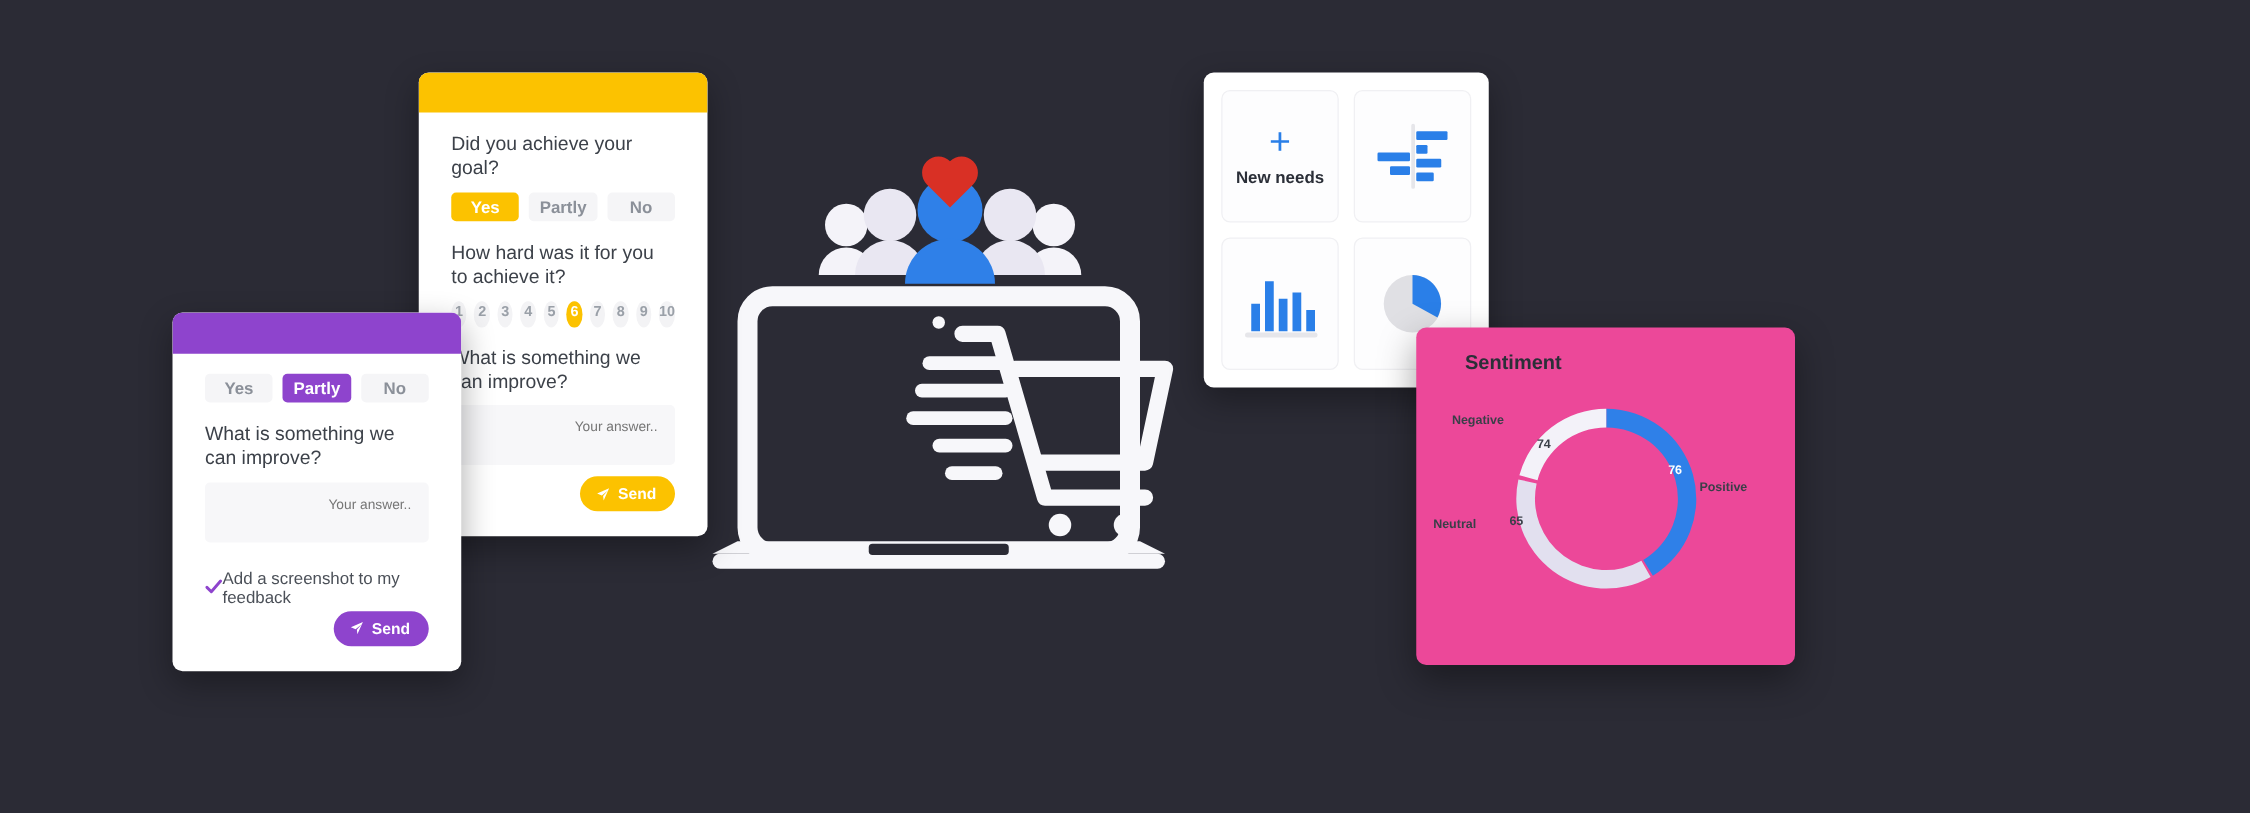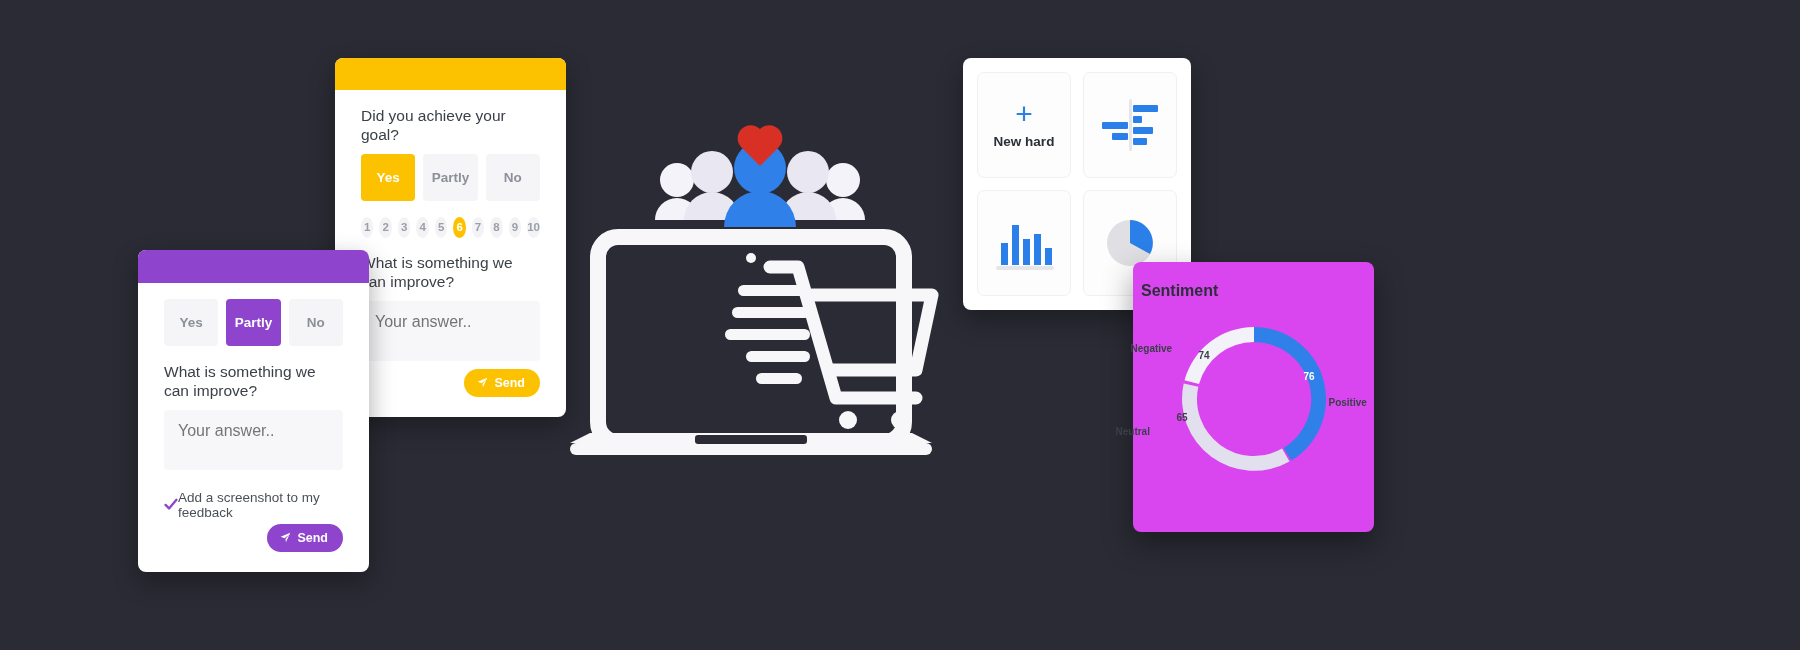--- a/index.html
+++ b/index.html
@@ -48,21 +48,21 @@
     margin-bottom: 16px;
   }
   .choice {
     border: none;
     border-radius: 4px;
     background: #f5f5f7;
     color: #8b9099;
     font-family: "Liberation Sans", sans-serif;
     font-size: 13.5px;
     font-weight: bold;
-    padding: 16px 0;
+    padding: 4px 0;
     text-align: center;
     cursor: pointer;
   }
   .choice.selected { color: #ffffff; }
   .yellow-card .choice { width: 75px; }
   .yellow-card .choice.selected { background: #fcc200; }
   .purple-card .choice { width: 78px; }
   .purple-card .choice.selected { background: #8e44cd; }
 
   .scale-row {
@@ -89,24 +89,25 @@
     color: #ffffff;
   }
   .answer-box {
     background: #f7f7f9;
     border: none;
     border-radius: 4px;
     width: 100%;
     box-sizing: border-box;
     color: #a16207;
     font-family: "Liberation Sans", sans-serif;
-    font-size: 16px;
+    font-size: 11px;
     padding: 12px 14px;
     resize: none;
     outline: none;
+    text-align: right;
   }
   .send-row {
     display: flex;
     justify-content: flex-end;
     margin-top: 4px;
   }
   .send-btn {
     border: none;
     border-radius: 14px;
     color: #ffffff;
@@ -166,44 +167,43 @@
   }
   .new-chart-label {
     color: #2b2f38;
     font-size: 13.5px;
     font-weight: bold;
   }
 
   
   .sentiment-card {
     position: absolute;
-    background: #d946ef;
+    background: #ec4899;
     border-radius: 8px;
     box-shadow: 0 12px 30px rgba(0,0,0,0.38);
-    padding: 20px 8px;
+    padding: 20px 39px;
   }
   .sentiment-title {
     color: #2b2f38;
     font-size: 16px;
     font-weight: bold;
     margin: 0 0 6px 0;
   }
   .donut-wrap {
     position: relative;
     width: 186px;
     height: 186px;
     margin: 6px auto 0 auto;
   }
   .donut-label {
     position: absolute;
     color: #3a3f48;
     font-size: 10px;
     font-weight: bold;
     white-space: nowrap;
-    margin-top: 12px;
   }
   .donut-value {
     position: absolute;
     font-size: 10px;
     font-weight: bold;
     white-space: nowrap;
   }
 
   
   .illustration {
@@ -263,20 +263,21 @@
     <div class="card-banner" style="height:32px; background:#fcc200;"></div>
     <div class="card-body">
       <p class="q-label">Did you achieve your goal?</p>
 
       <div class="choice-row">
         <button class="choice selected">Yes</button>
         <button class="choice">Partly</button>
         <button class="choice">No</button>
       </div>
 
+      <p class="q-label">How hard was it for you to achieve it?</p>
 
       <div class="scale-row">
         <div class="scale-dot">1</div>
         <div class="scale-dot">2</div>
         <div class="scale-dot">3</div>
         <div class="scale-dot">4</div>
         <div class="scale-dot">5</div>
         <div class="scale-dot selected">6</div>
         <div class="scale-dot">7</div>
         <div class="scale-dot">8</div>
@@ -327,21 +328,21 @@
           </svg>
           <span>Send</span>
         </button>
       </div>
     </div>
   </div>
 
   <div class="chart-panel" style="left:963px; top:58px;">
     <div class="chart-tile">
       <div class="new-chart-plus">+</div>
-      <div class="new-chart-label">New hard</div>
+      <div class="new-chart-label">New needs</div>
     </div>
 
     <div class="chart-tile">
       <svg width="64" height="60" viewBox="0 0 64 60">
         <rect x="31" y="4" width="3" height="52" rx="1.5" fill="#e6e6ea"></rect>
         <rect x="35" y="10" width="25" height="7" rx="1" fill="#2a7fe8"></rect>
         <rect x="35" y="21" width="9" height="7" rx="1" fill="#2a7fe8"></rect>
         <rect x="35" y="32" width="20" height="7" rx="1" fill="#2a7fe8"></rect>
         <rect x="4" y="27" width="26" height="7" rx="1" fill="#2a7fe8"></rect>
         <rect x="14" y="38" width="16" height="7" rx="1" fill="#2a7fe8"></rect>

